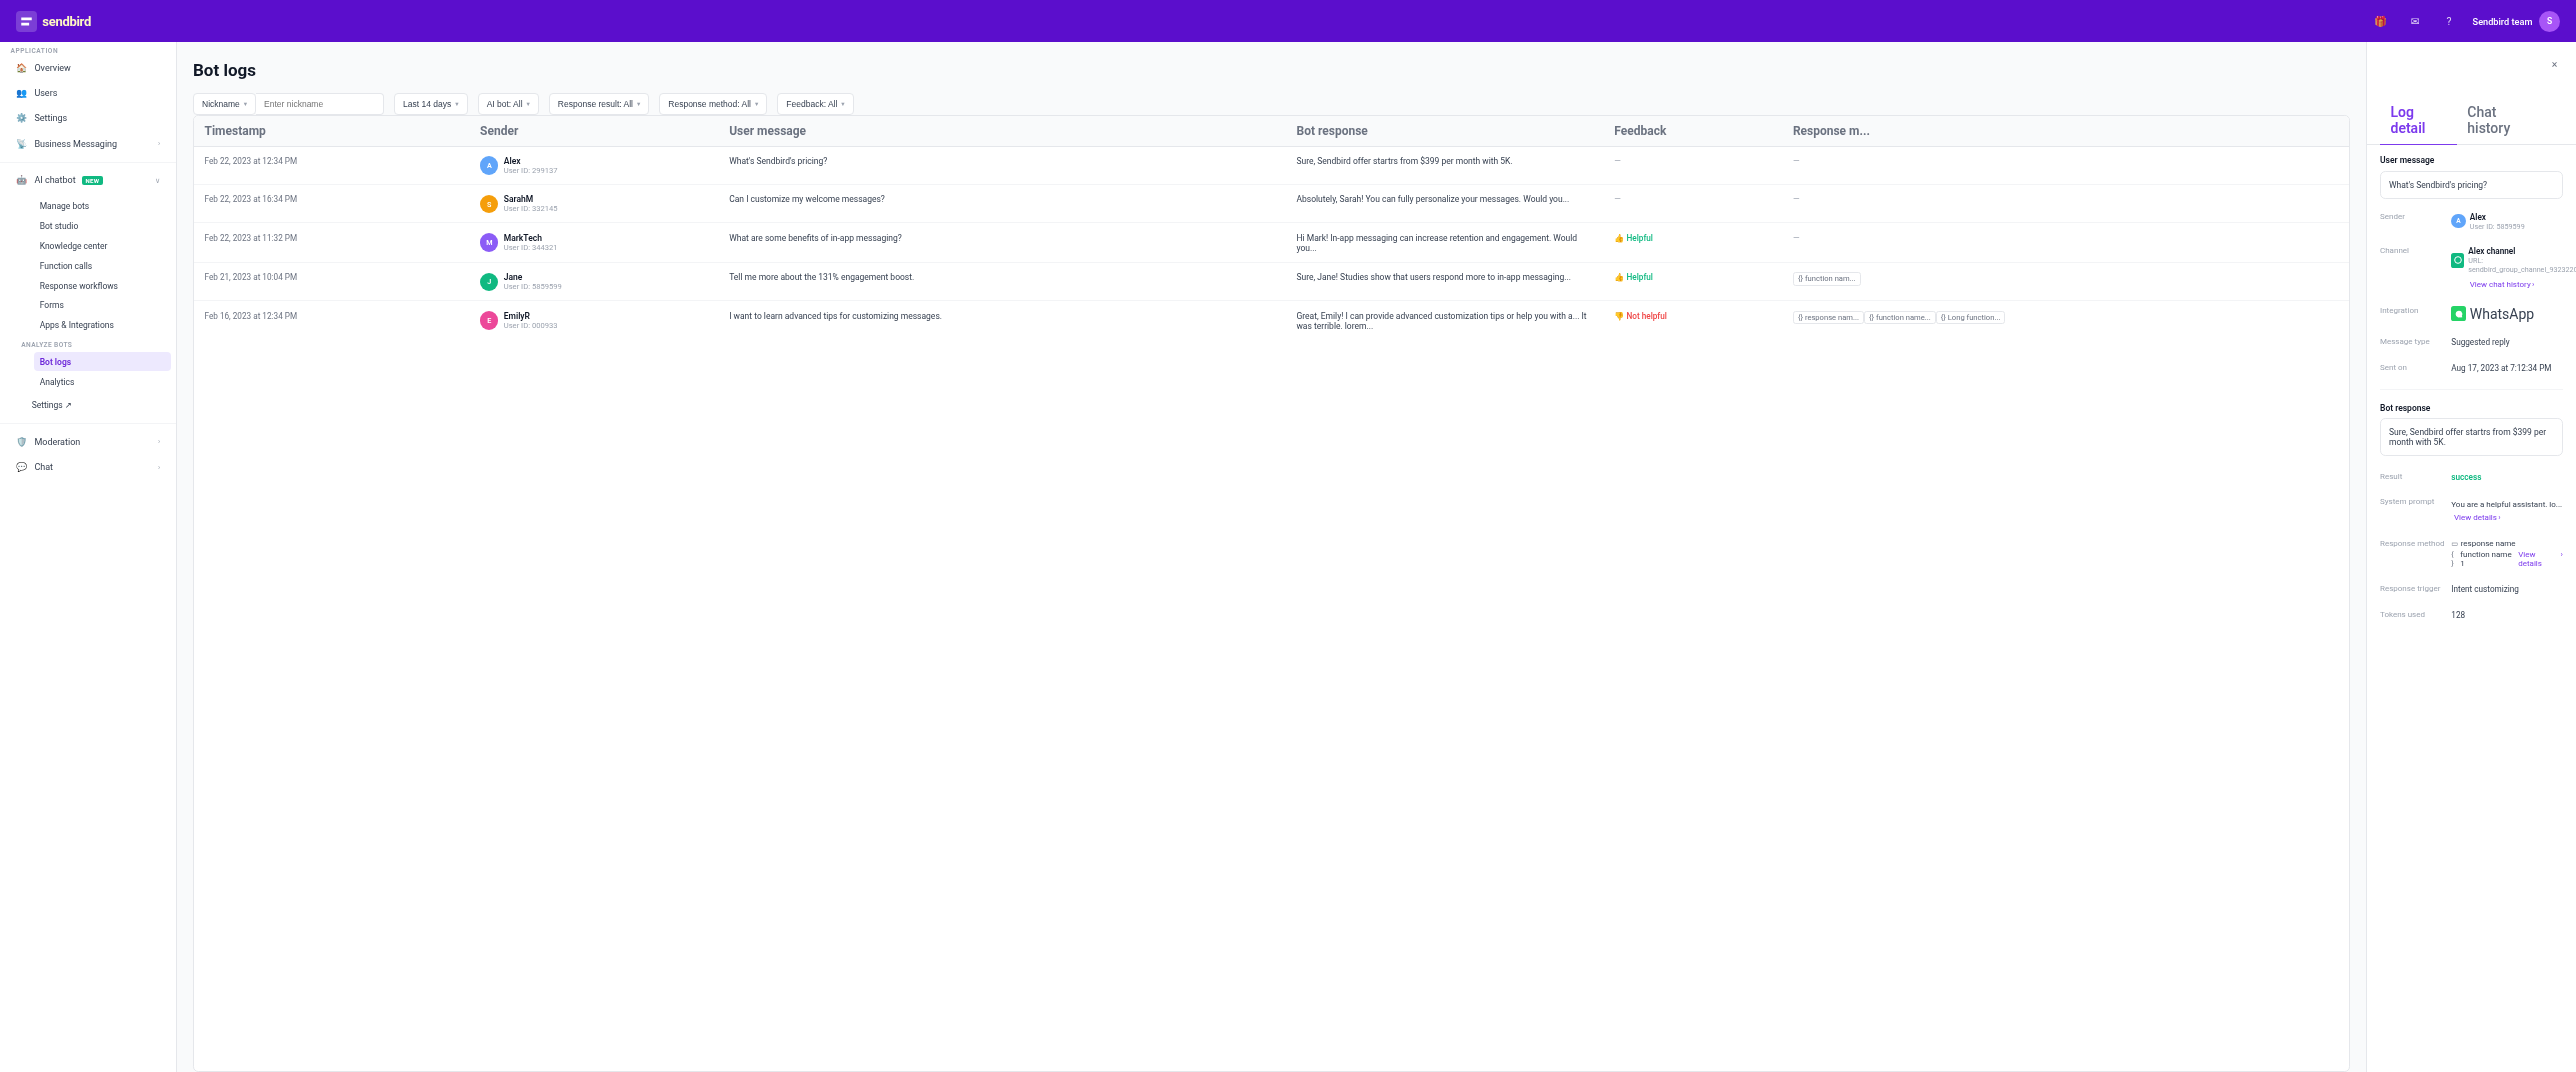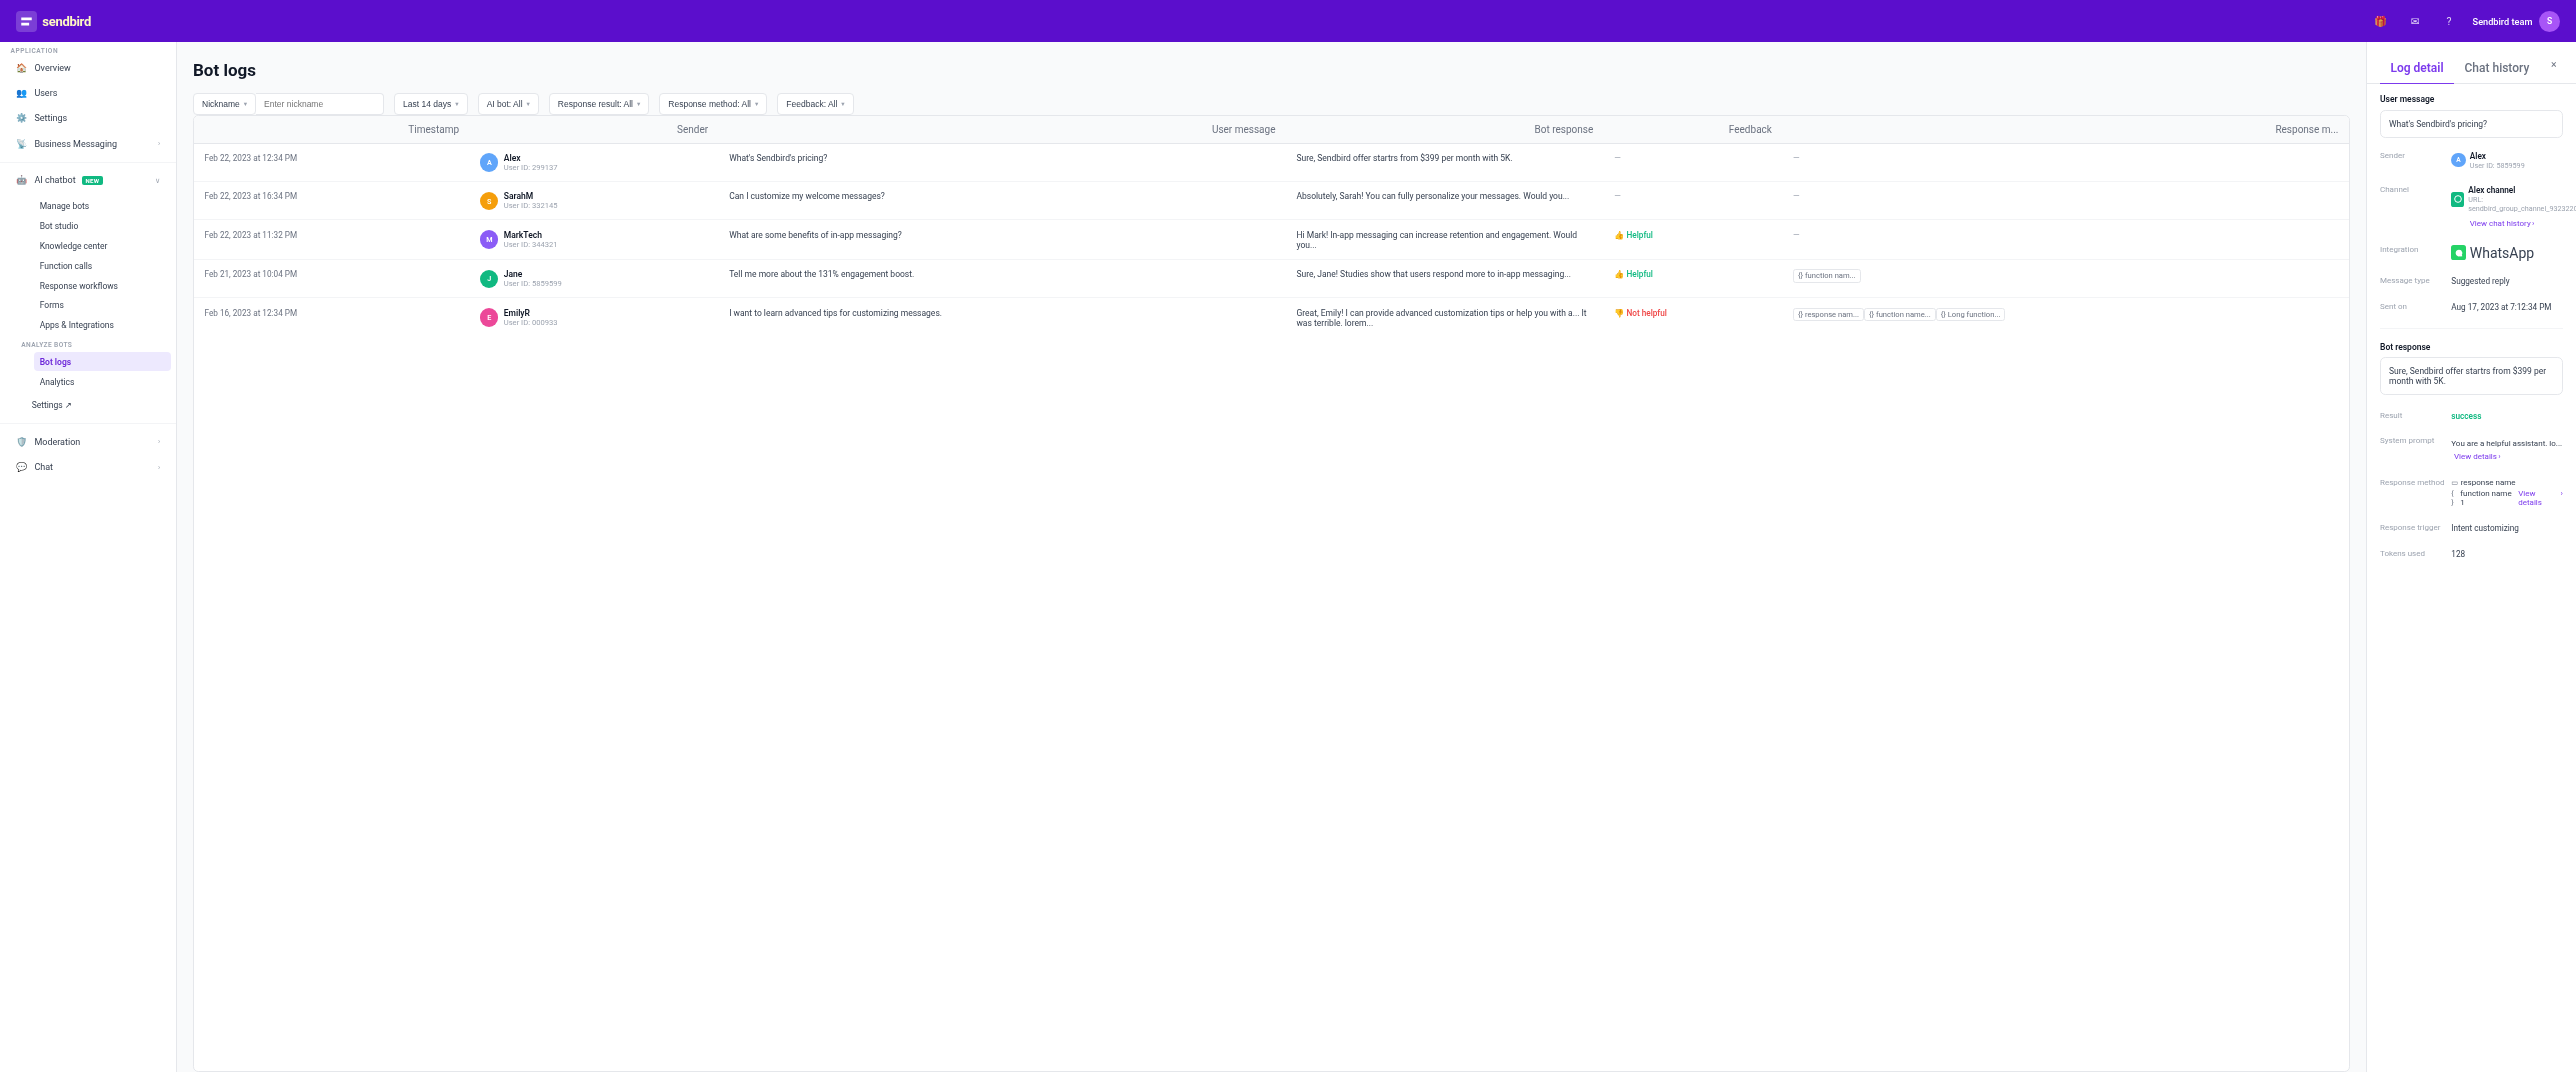--- a/index.html
+++ b/index.html
@@ -223,24 +223,24 @@
     table {
       width: 100%;
       border-collapse: collapse;
       font-size: 8.5px;
     }
     thead {
       background: #f9fafb;
       border-bottom: 0.7px solid #e5e7eb;
     }
     th {
-      text-align: right;
+      text-align: left;
       padding: 8px 10.5px;
-      font-size: 10px;
-      font-weight: 400;
+      font-size: 12px;
+      font-weight: 700;
       color: #6b7280;
       text-transform: none;
       letter-spacing: 0;
       white-space: nowrap;
     }
     td {
       padding: 9.2px 10.5px;
       border-bottom: 0.7px solid #f3f4f6;
       color: #374151;
       vertical-align: top;
@@ -310,26 +310,27 @@
       justify-content: space-between;
       padding: 10.5px 13px 0;
       border-bottom: 0.7px solid #e5e7eb;
     }
     .detail-tabs {
       display: flex;
       gap: 0;
     }
     .detail-tab {
       padding: 8px 10.5px;
-      font-size: 12px;
+      font-size: 14px;
       font-weight: 500;
       color: #6b7280;
       cursor: pointer;
       border-bottom: 1.3px solid transparent;
       margin-bottom: -0.7px;
+      margin-top: 43px;
     }
     .detail-tab.active {
       color: #7c3aed;
       border-bottom-color: #7c3aed;
       font-weight: 600;
     }
     .close-btn {
       width: 18.4px;
       height: 18.4px;
       display: flex;

